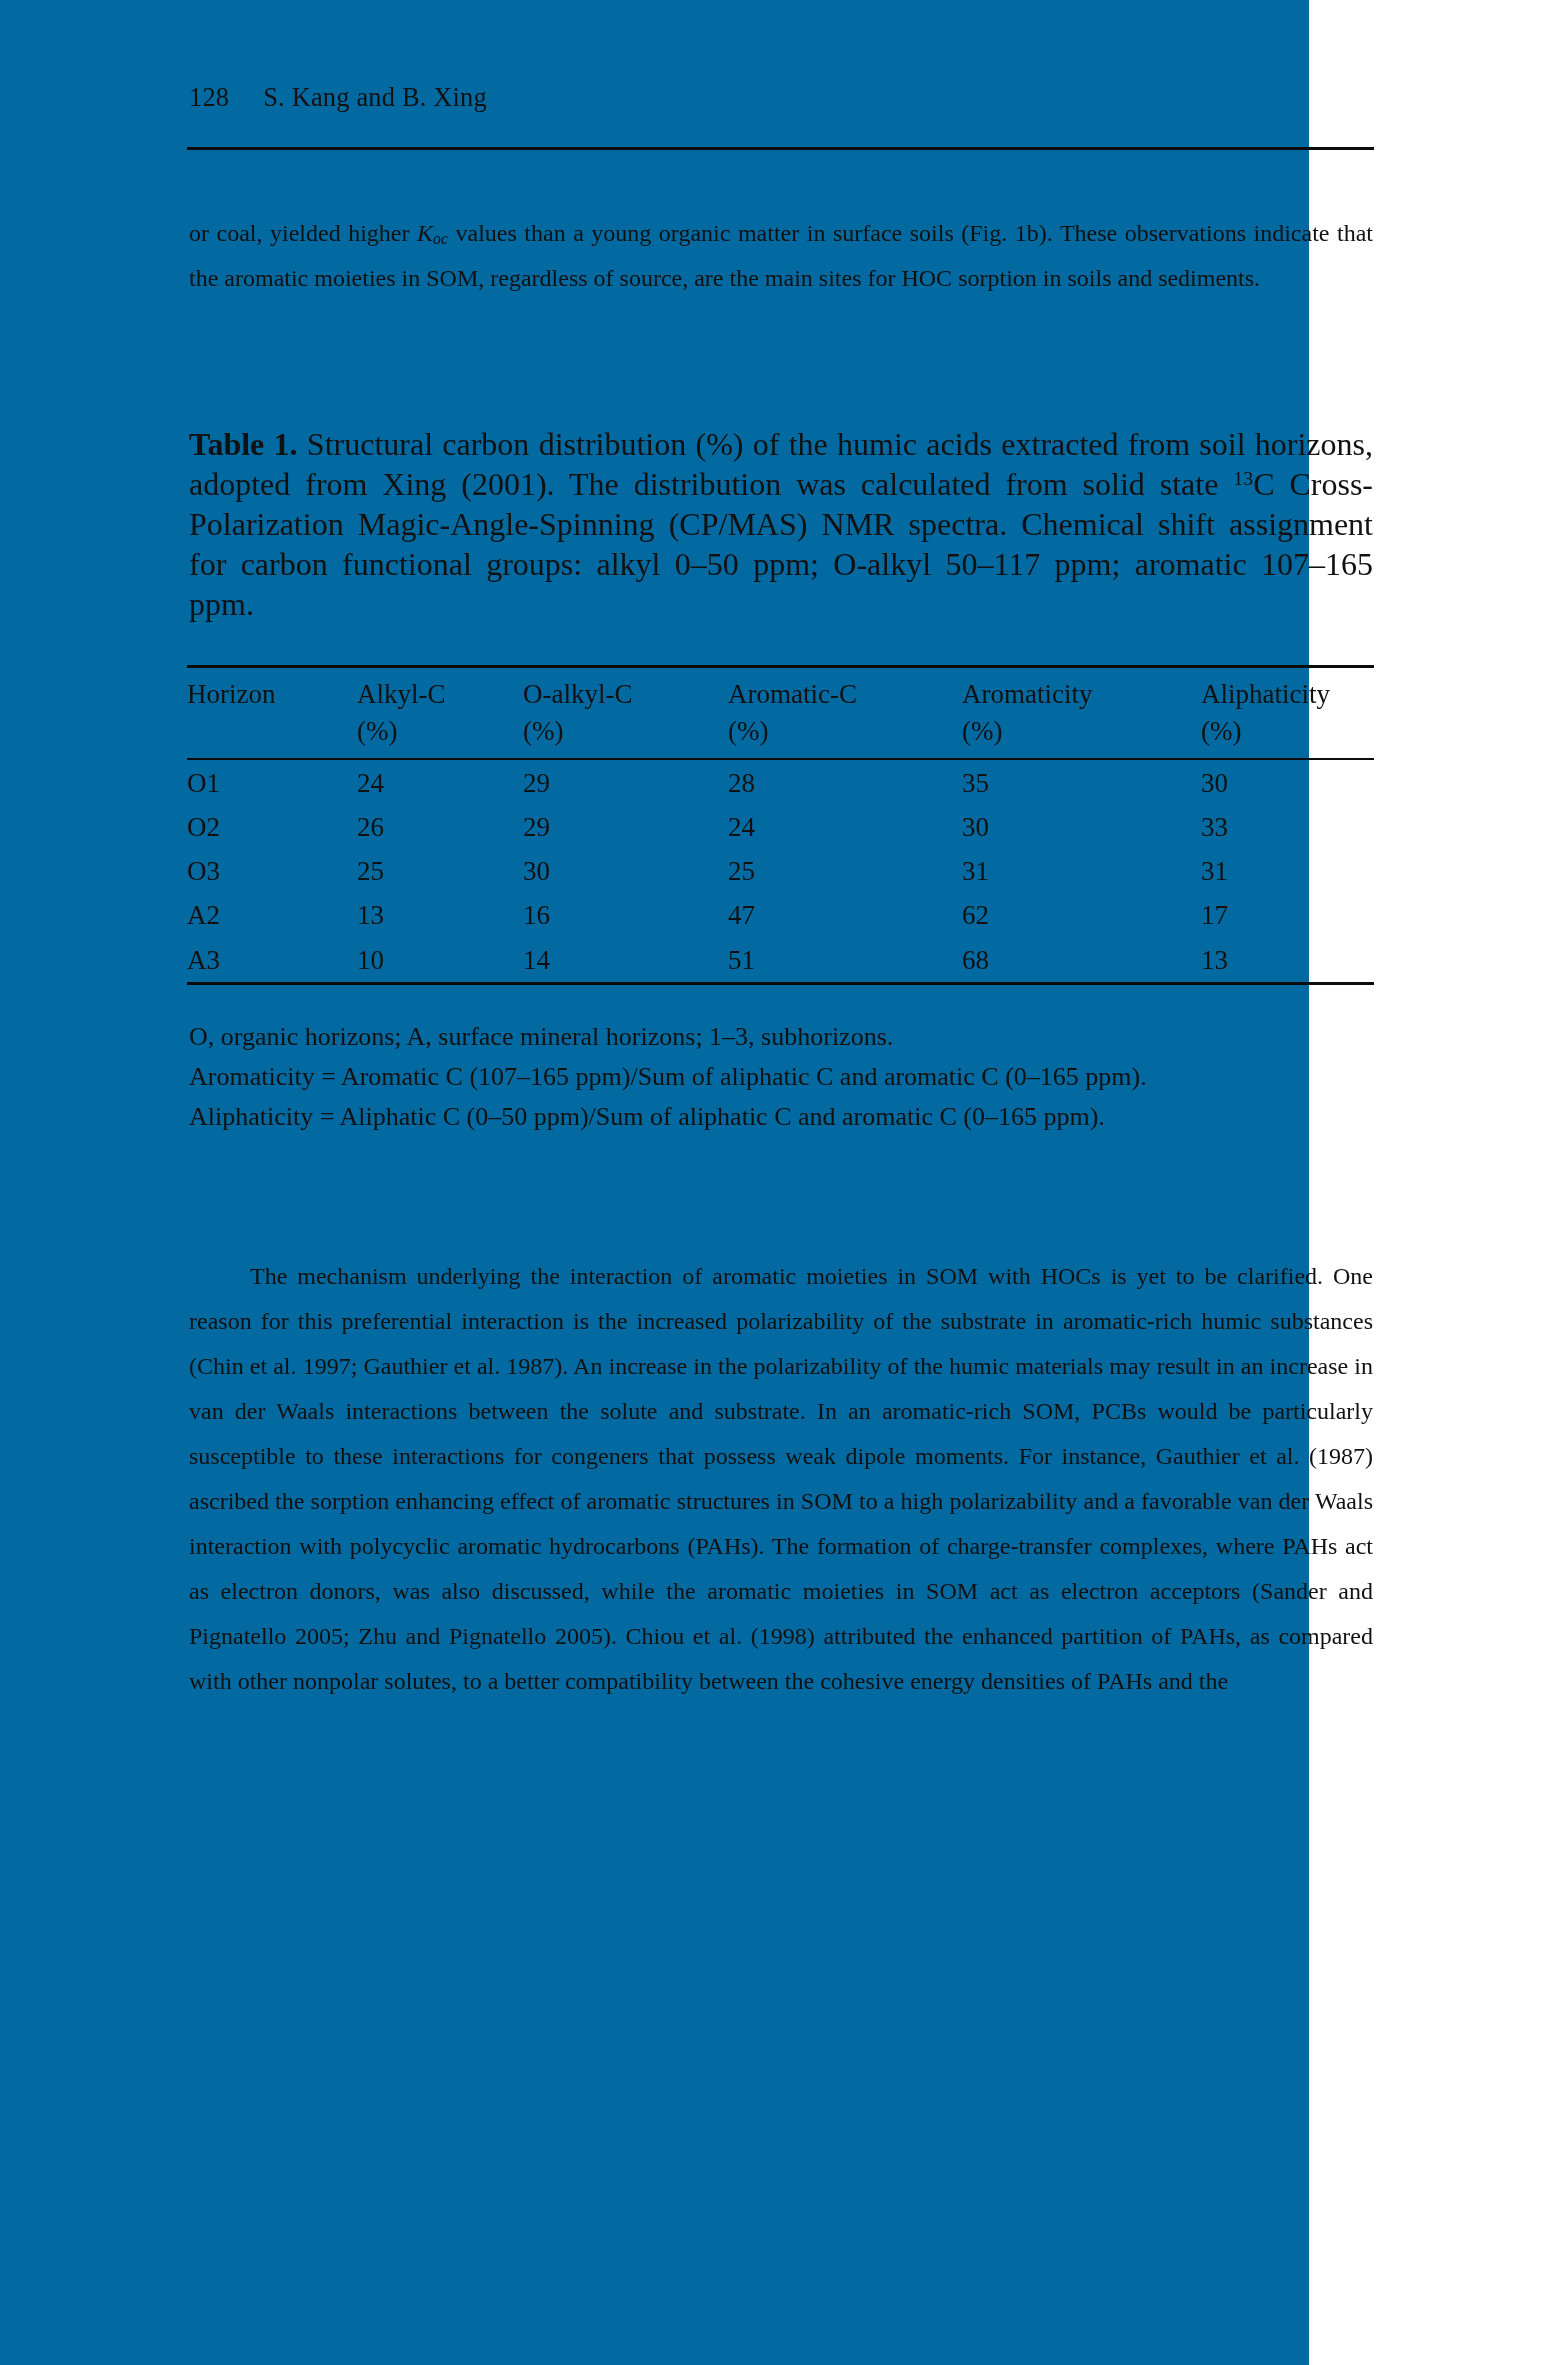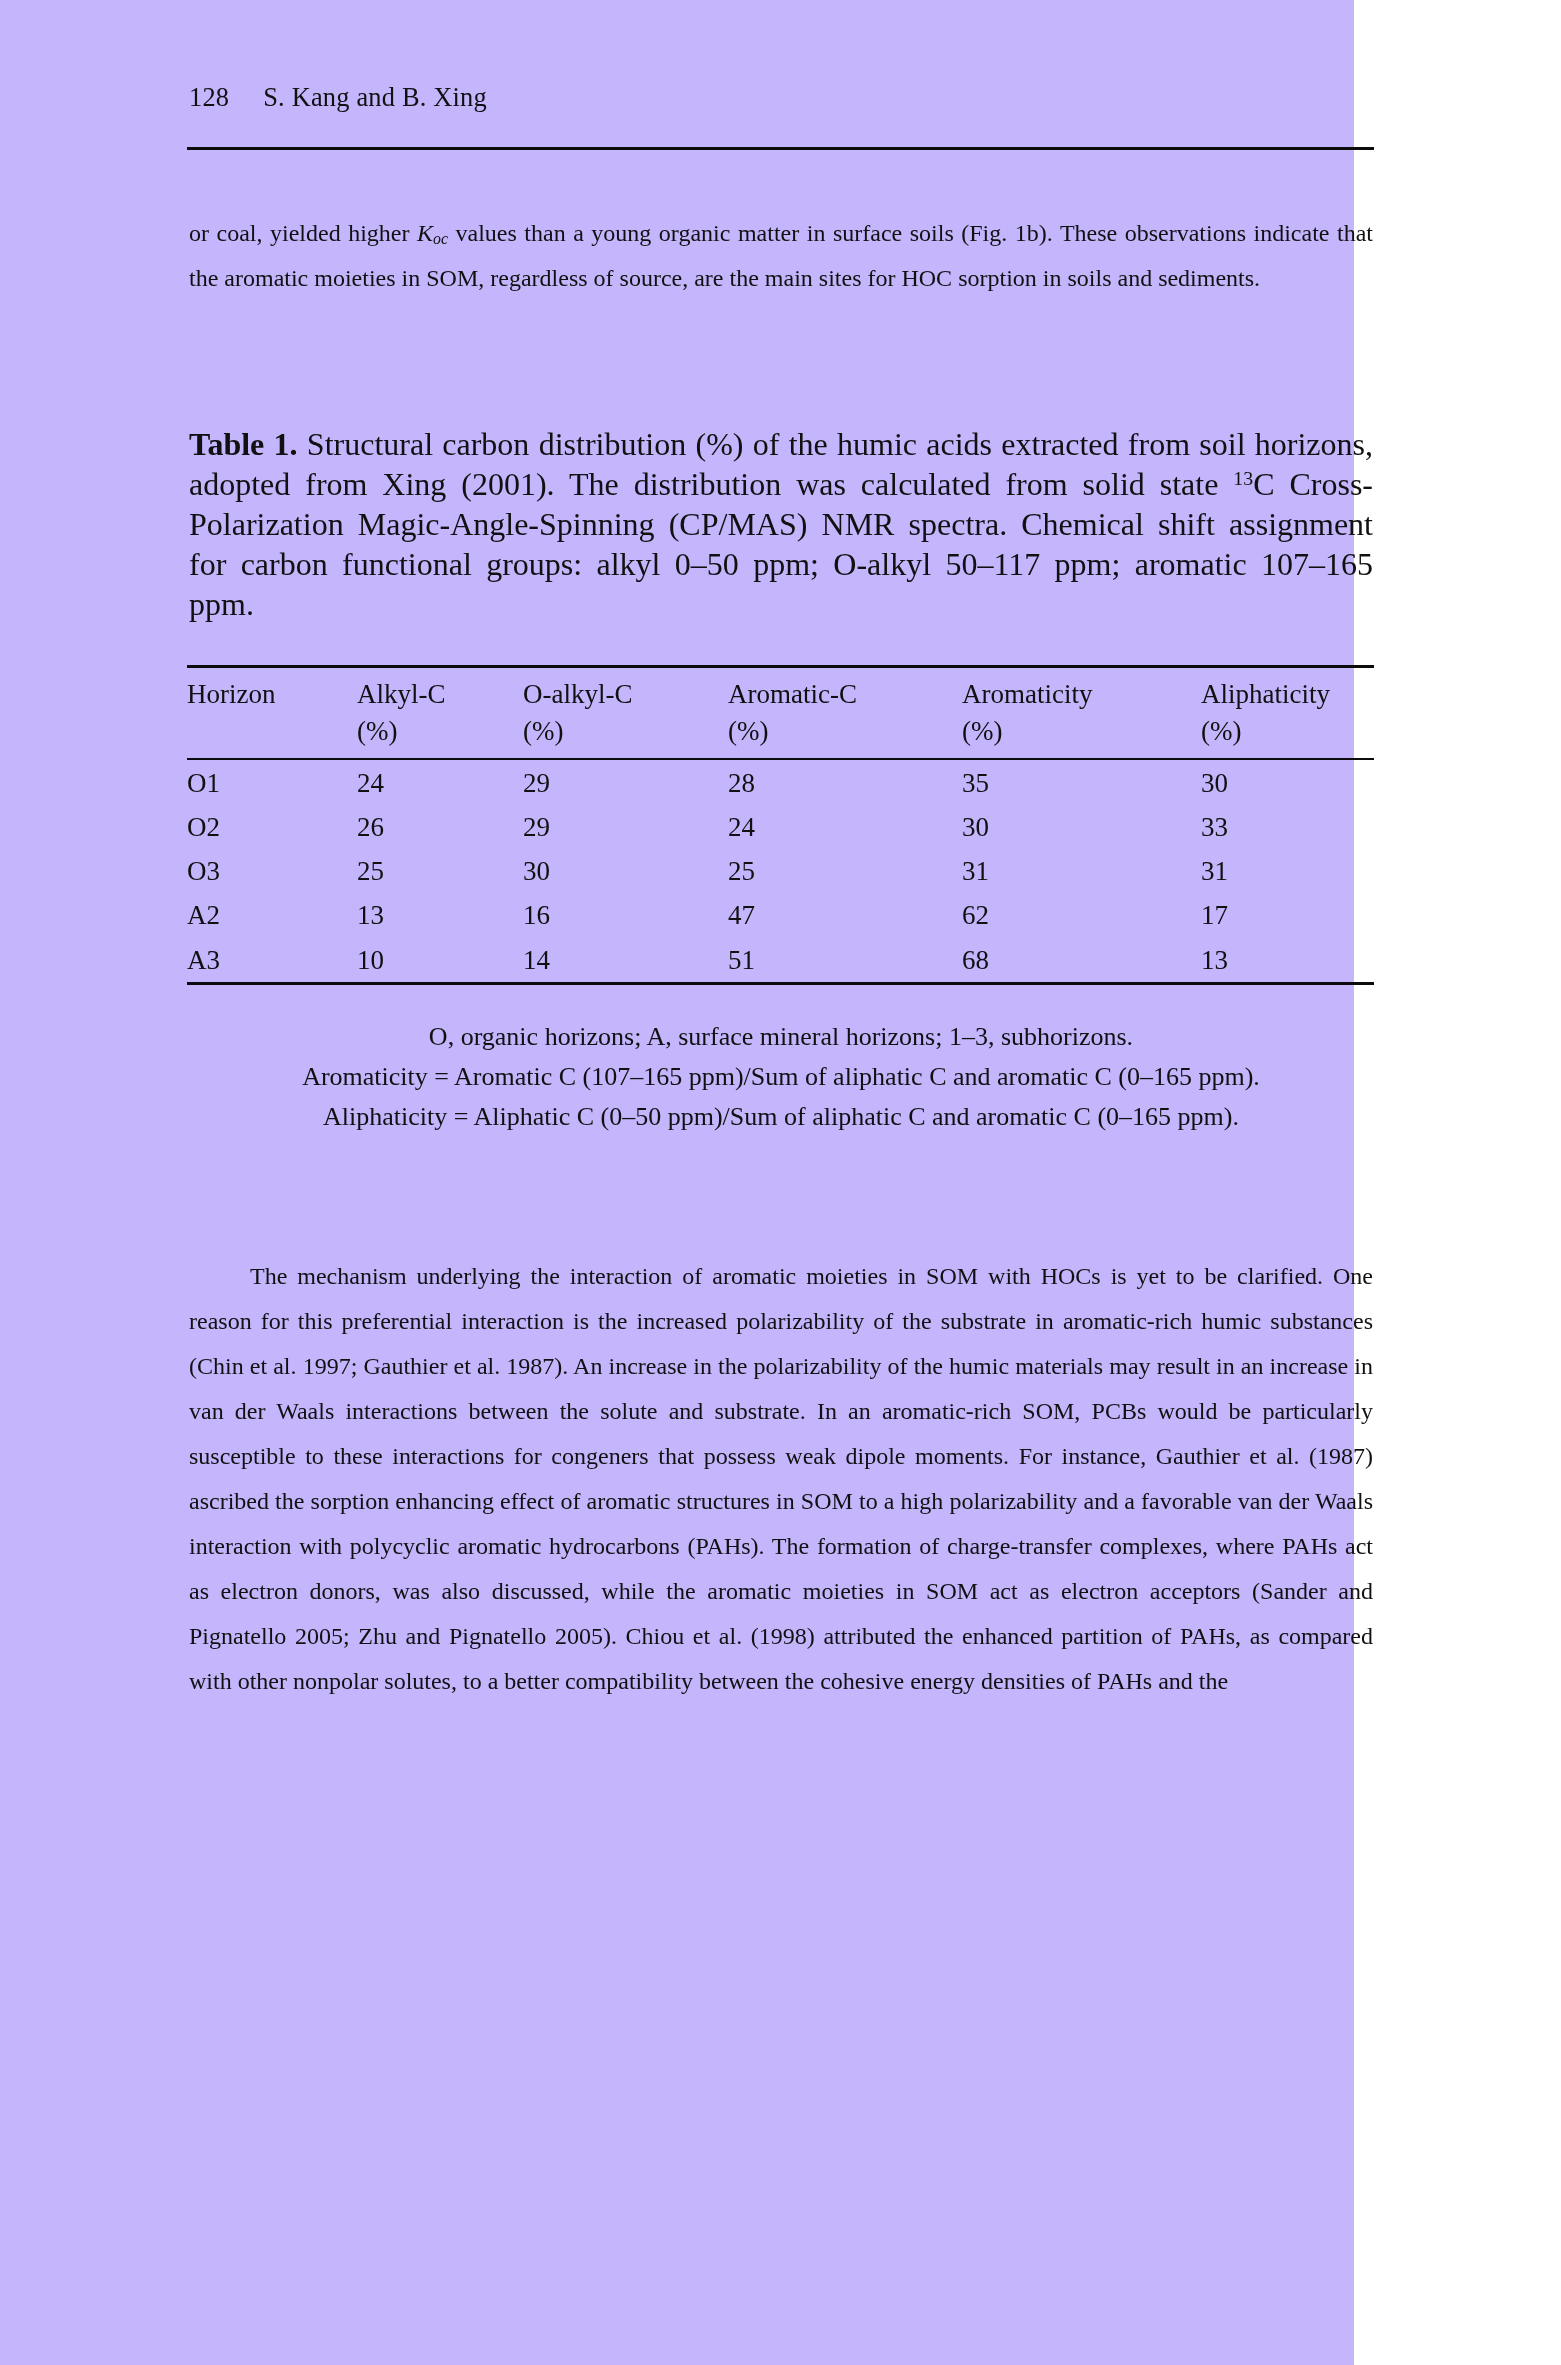--- a/index.html
+++ b/index.html
@@ -15,22 +15,21 @@
     position: relative;
     overflow: hidden;
   }
 
   .page {
     position: absolute;
     left: 0;
     top: 0;
     width: 1309px;
     height: 2366px;
-    background: #c4b5fd;
-    padding-left: 45px;
+    background: #0369a1;
   }
 
   
   .runhead {
     position: absolute;
     left: 189px;
     top: 82px;
     width: 1193px;
     font-size: 26.4px;
     letter-spacing: 0.2px;
@@ -68,21 +67,21 @@
     text-align: justify;
   }
   .caption p { margin: 0; }
   .caption b { font-weight: 700; }
 
   .notes {
     font-size: 26px;
     line-height: 40px;
     text-align: left;
   }
-  .notes p { margin: 0; text-align: center; }
+  .notes p { margin: 0; }
 
   sup.iso {
     font-size: 0.62em;
     vertical-align: 0.52em;
     line-height: 0;
   }
   sub.sb {
     font-size: 0.66em;
     vertical-align: -0.22em;
     line-height: 0;

